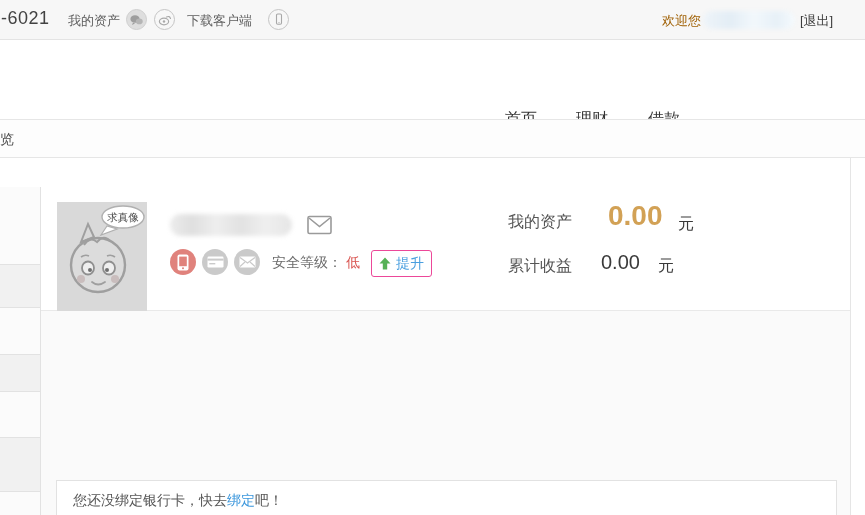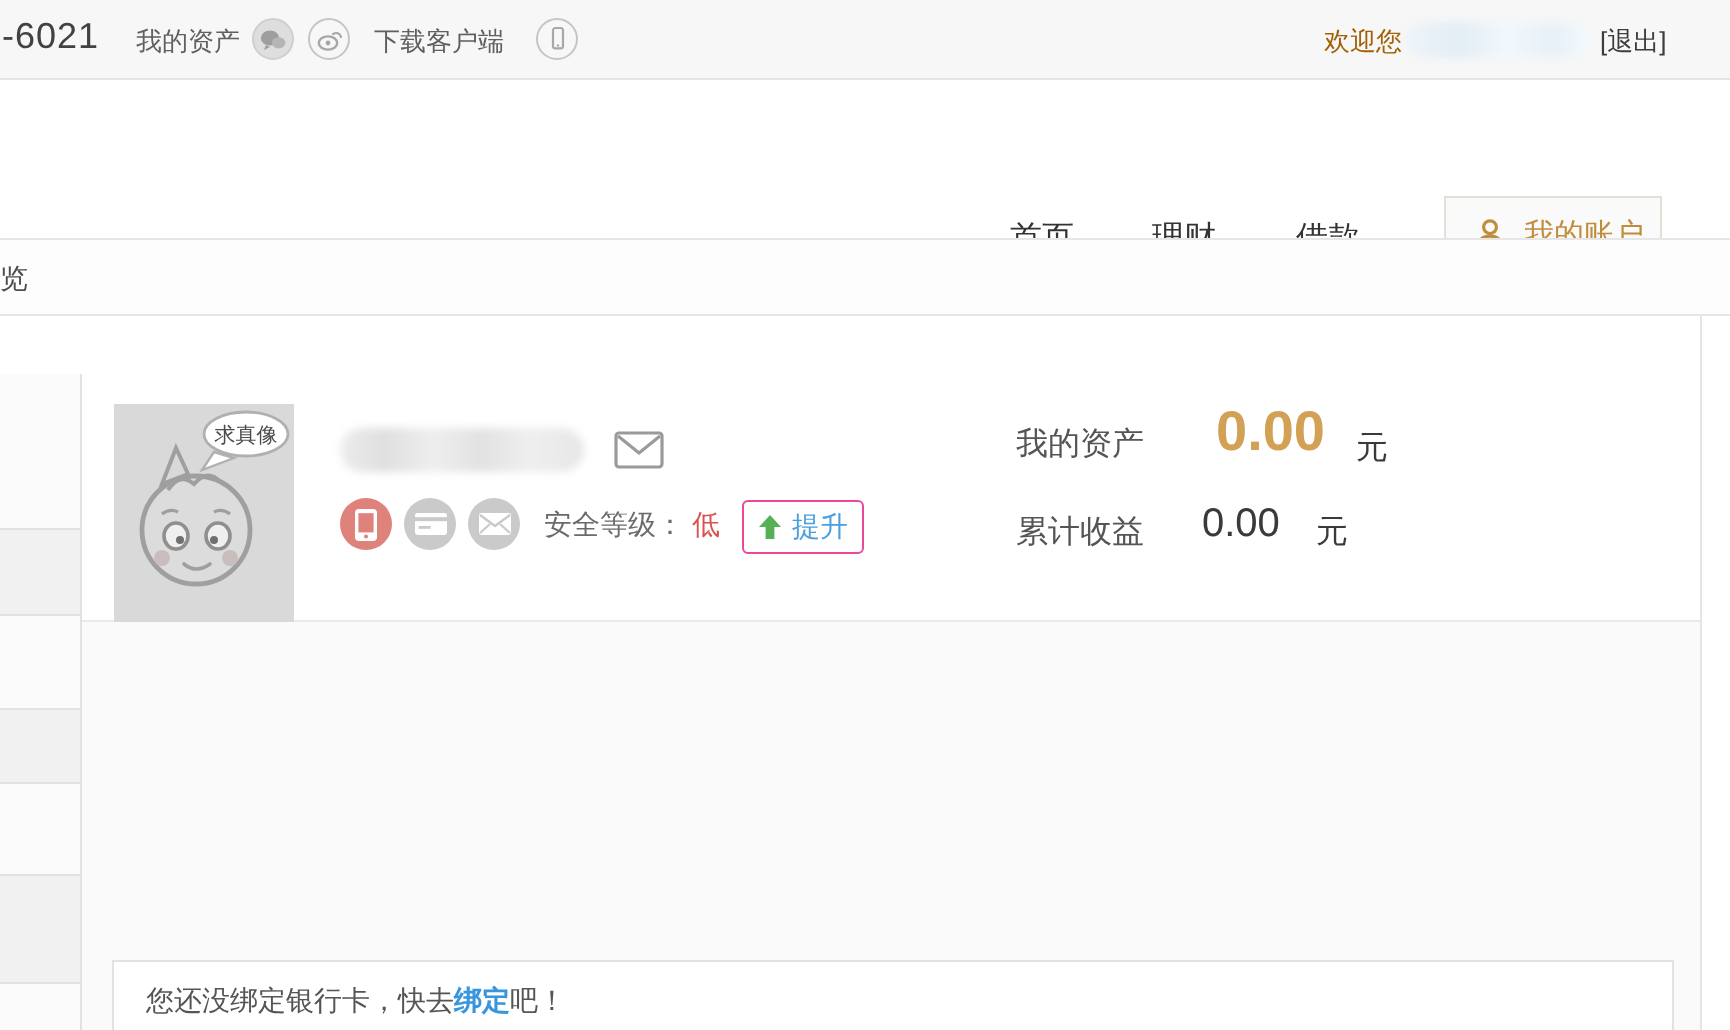--- a/index.html
+++ b/index.html
@@ -59,21 +59,21 @@
   .upgrade-btn span{font-size:14px;color:#4a9fdf;}
   .as-label{position:absolute;left:467px;top:54px;font-size:16px;color:#555;}
   .as-value{position:absolute;left:567px;top:42px;font-size:28px;font-weight:bold;color:#d2a155;}
   .as-unit{position:absolute;left:637px;top:56px;font-size:16px;color:#3a3a3a;}
   .ea-label{position:absolute;left:467px;top:98px;font-size:16px;color:#555;}
   .ea-value{position:absolute;left:560px;top:93px;font-size:20px;color:#3a3a3a;}
   .ea-unit{position:absolute;left:617px;top:98px;font-size:16px;color:#3a3a3a;}
   .graybody{position:absolute;left:0;top:153px;width:100%;height:204px;background:#fafafa;}
   .noticebox{position:absolute;left:15px;top:169px;width:781px;height:40px;box-sizing:border-box;background:#fff;
     border:1px solid #e2e2e2;line-height:38px;padding-left:16px;font-size:14px;color:#555;}
-  .noticebox a{color:#3a96dc;font-weight:bold;text-decoration:none;cursor:pointer;margin-top:28px;}
+  .noticebox a{color:#3a96dc;font-weight:normal;text-decoration:none;cursor:pointer;margin-top:28px;}
 </style>
 </head>
 <body>
 
 <header class="topbar">
   <span class="phone-frag">-6021</span>
   <span class="tb-label follow-label">我的资产</span>
   <span class="tb-icon filled ic-wechat">
     <svg width="13" height="12" viewBox="0 0 13 12">
         <ellipse cx="5" cy="5" rx="4.6" ry="3.8" fill="#9e9e9e"></ellipse>
@@ -97,29 +97,20 @@
   </span>
   <span class="tb-welcome">欢迎您</span>
   <span class="redacted-top"></span>
   <a class="logout">[退出]</a>
 </header>
 
 <nav class="mainnav">
   <a class="nav-link nav-home">首页</a>
   <a class="nav-link nav-invest">理财</a>
   <a class="nav-link nav-borrow">借款</a>
-  <div class="account-btn">
-    <span style="display:flex;">
-      <svg width="18" height="18" viewBox="0 0 18 18">
-          <circle cx="9" cy="5.6" r="3.2" fill="none" stroke="#c08d3c" stroke-width="1.6"></circle>
-          <path d="M2.7 15.7 c0-3.7 2.9-5.6 6.3-5.6 s6.3 1.9 6.3 5.6" fill="none" stroke="#c08d3c" stroke-width="1.6" stroke-linecap="round"></path>
-        </svg>
-    </span>
-    <span>我的账户</span>
-  </div>
 </nav>
 
 <div class="crumbbar">
   <span>概览</span>
 </div>
 
 <aside class="sidebar">
   <div class="side-item" style="height:78px;"></div>
   <div class="side-item" style="height:43px;"></div>
   <div class="side-item" style="height:47px;"></div>

